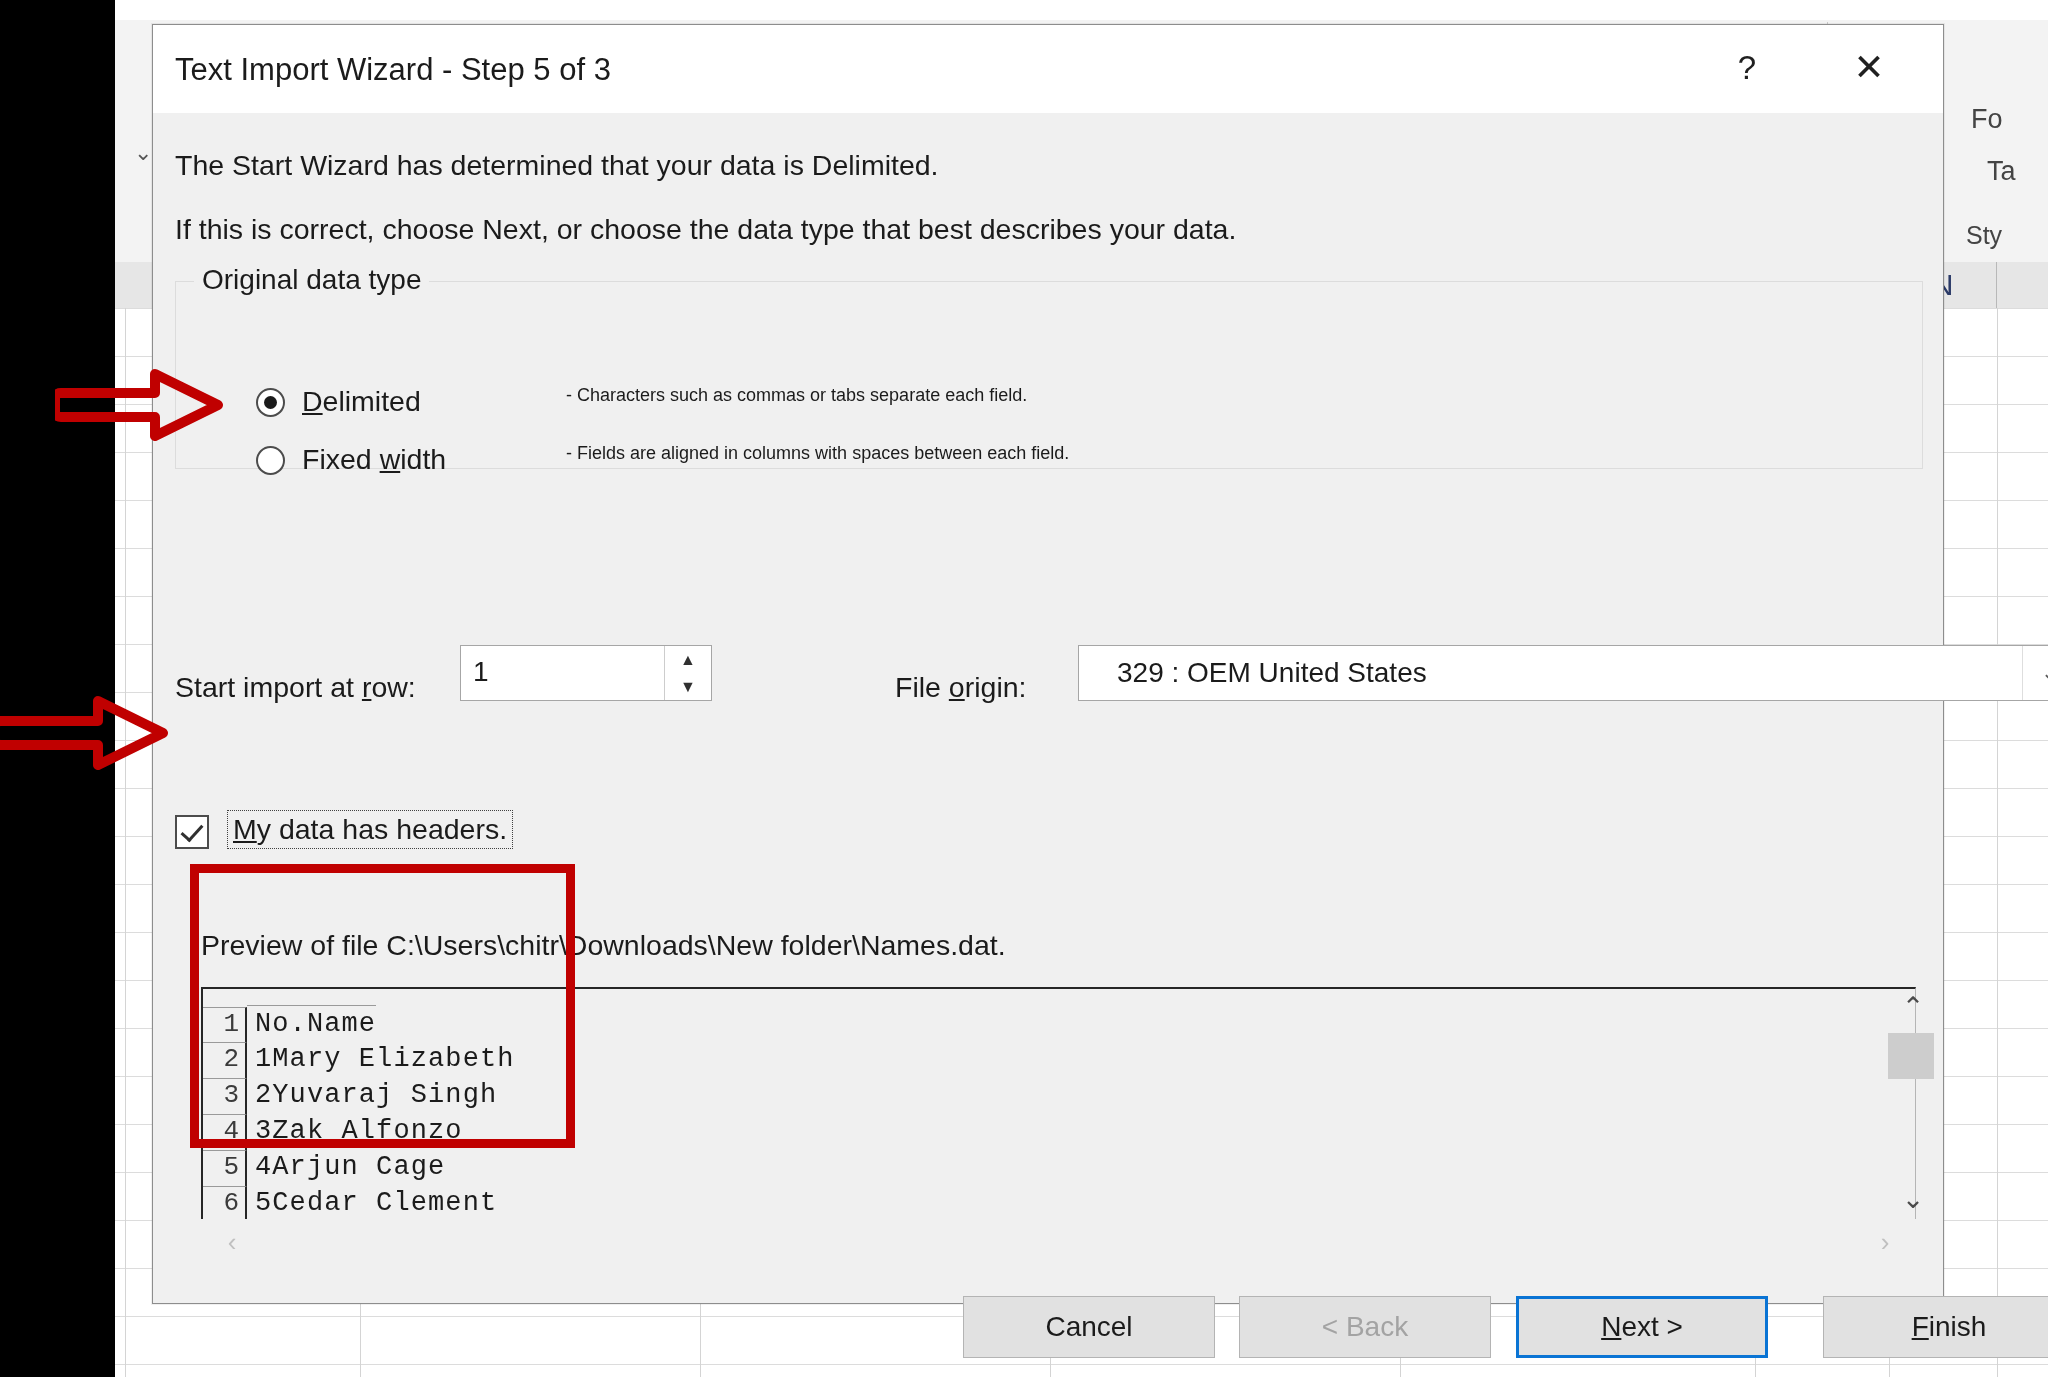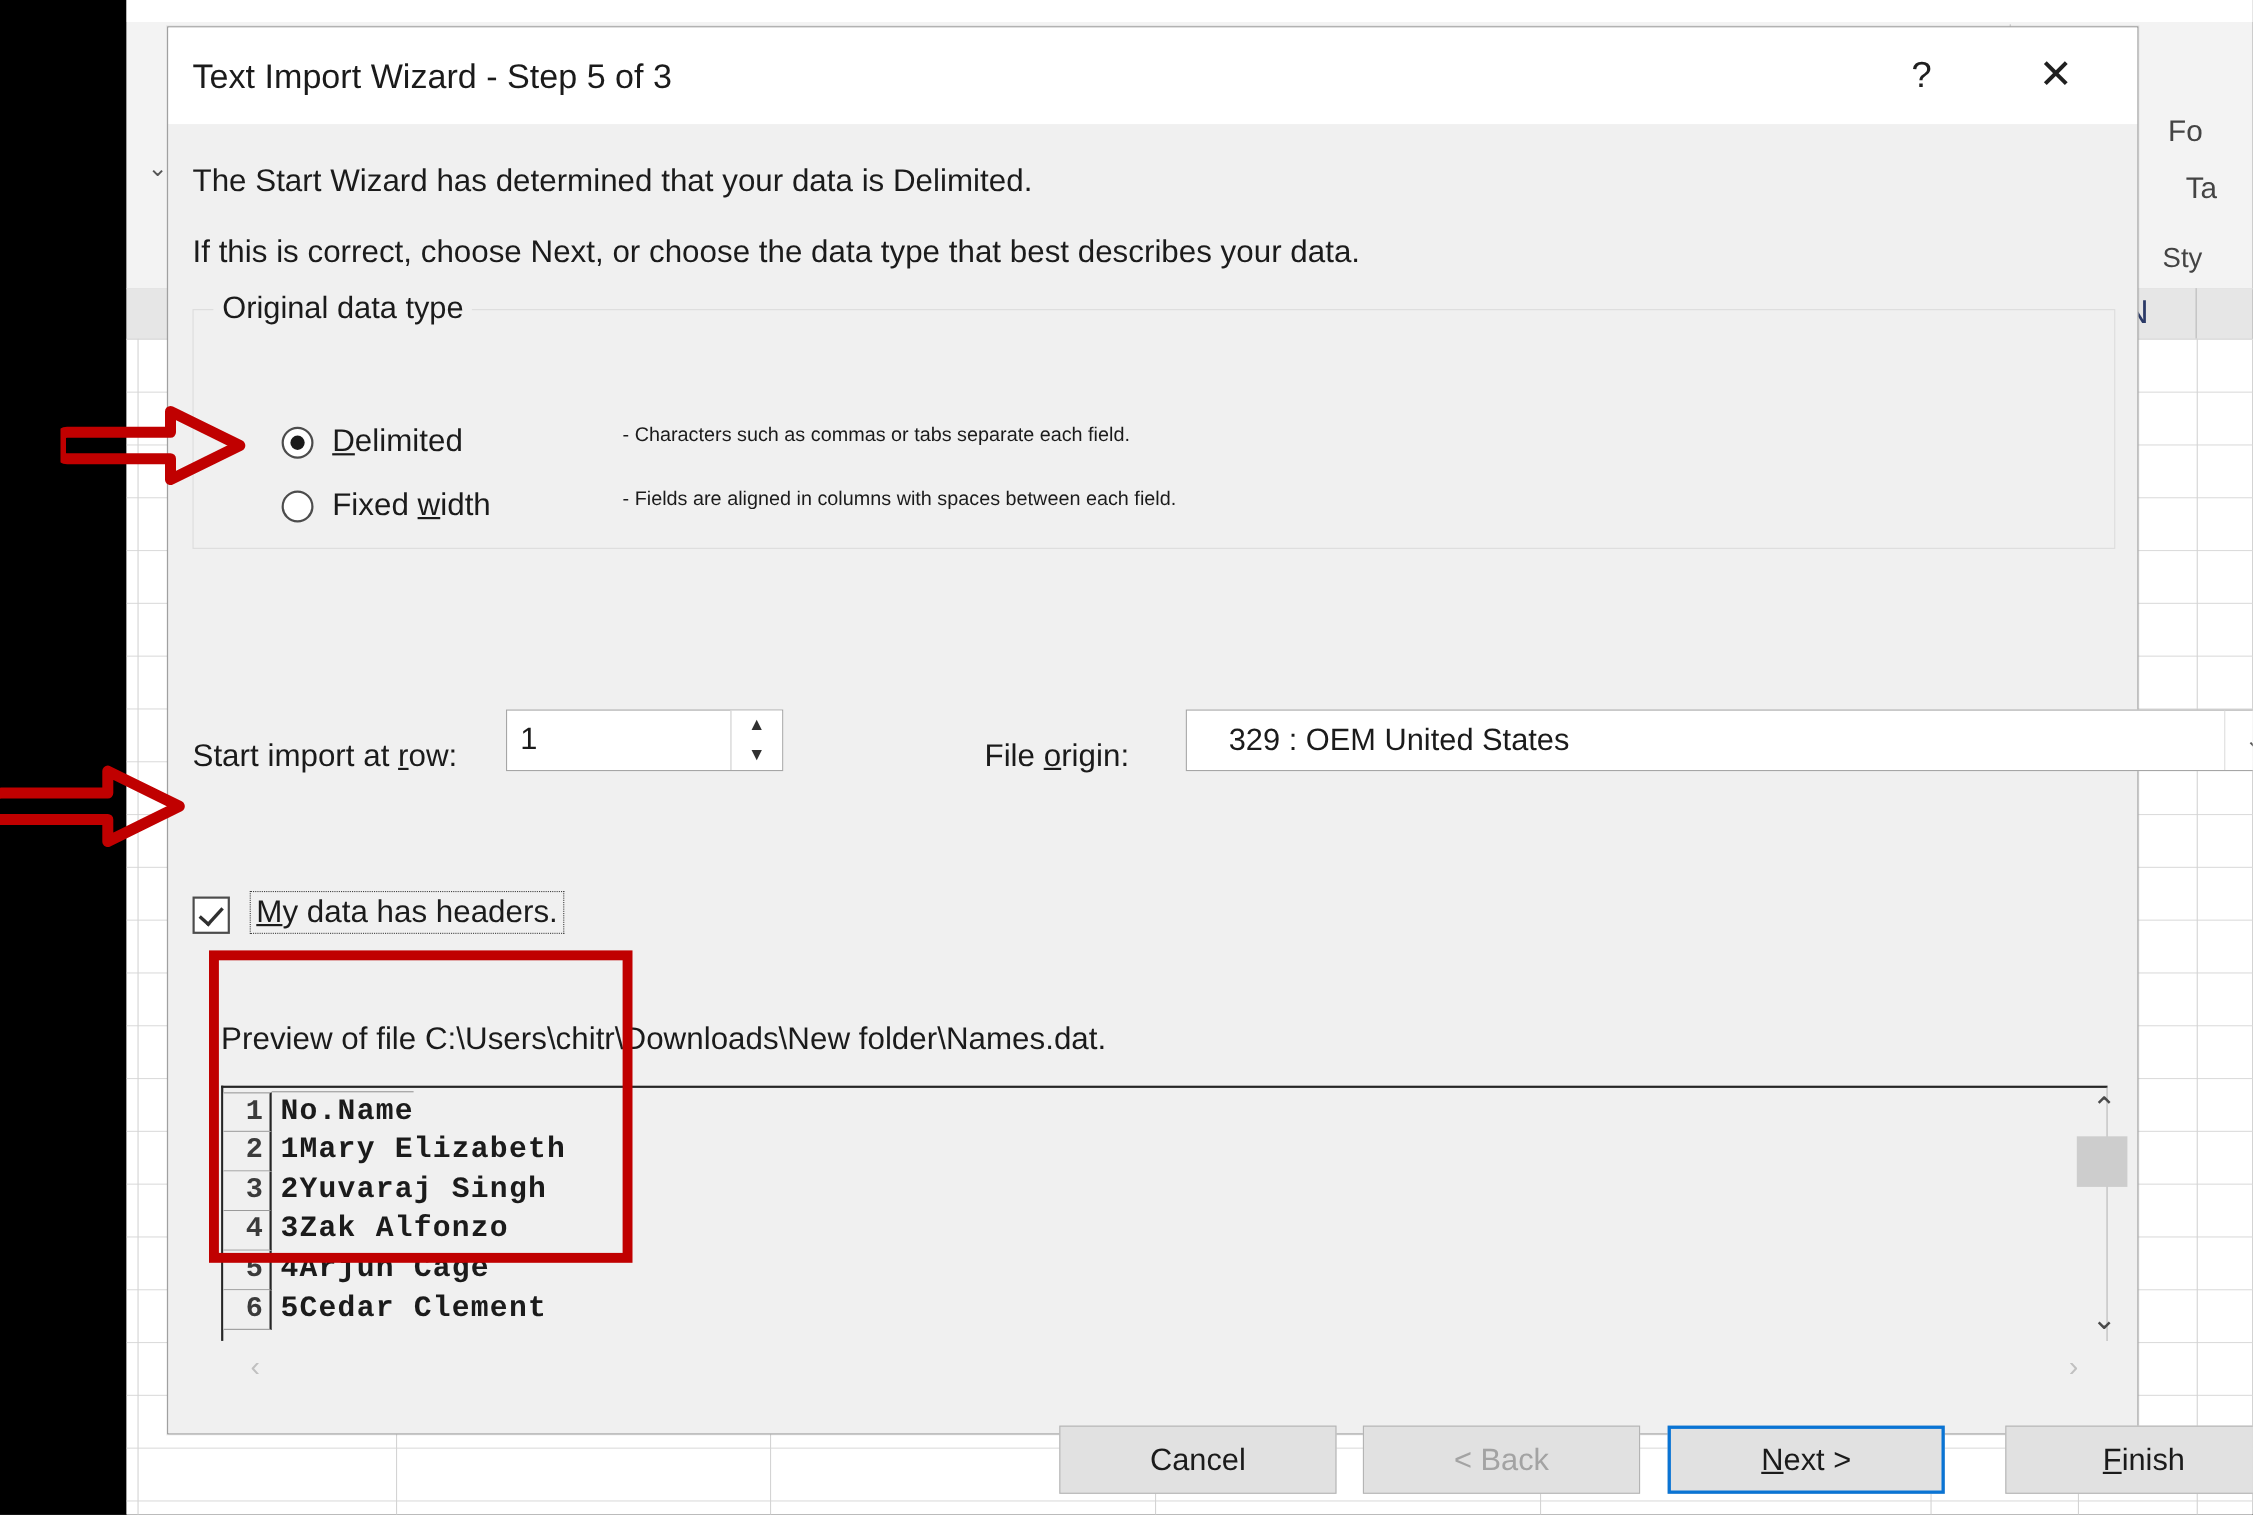--- a/index.html
+++ b/index.html
@@ -141,21 +141,21 @@
     color: #1b1b1b;
     white-space: nowrap;
   }
   #para1 { left: 22px; top: 36px; }
   #para2 { left: 22px; top: 100px; }
 
   
   .groupbox {
     position: absolute;
     left: 22px; top: 168px;
-    width: 1748px; height: 218px;
+    width: 1748px; height: 188px;
     border: 1px solid #dcdcdc;
     box-sizing: border-box;
   }
   .group-label {
     position: absolute;
     left: 18px; top: -18px;
     background: #f0f0f0;
     padding: 0 8px;
     font-size: 28px;
     color: #1b1b1b;
@@ -323,21 +323,21 @@
     width: 1715px; height: 232px;
     background: #f0f0f0;
     border-top: 2px solid #262626;
     border-left: 2px solid #262626;
     border-right: 1px solid #b5b5b5;
     box-sizing: border-box;
     overflow: hidden;
   }
   .preview-rows {
     position: absolute;
-    left: 0; top: 3px; font-weight: bold;
+    left: 0; top: 16px;
   }
   .prow {
     position: relative;
     height: 36px;
     white-space: nowrap;
   }
   .pnum {
     display: inline-block;
     width: 44px;
     text-align: right;

